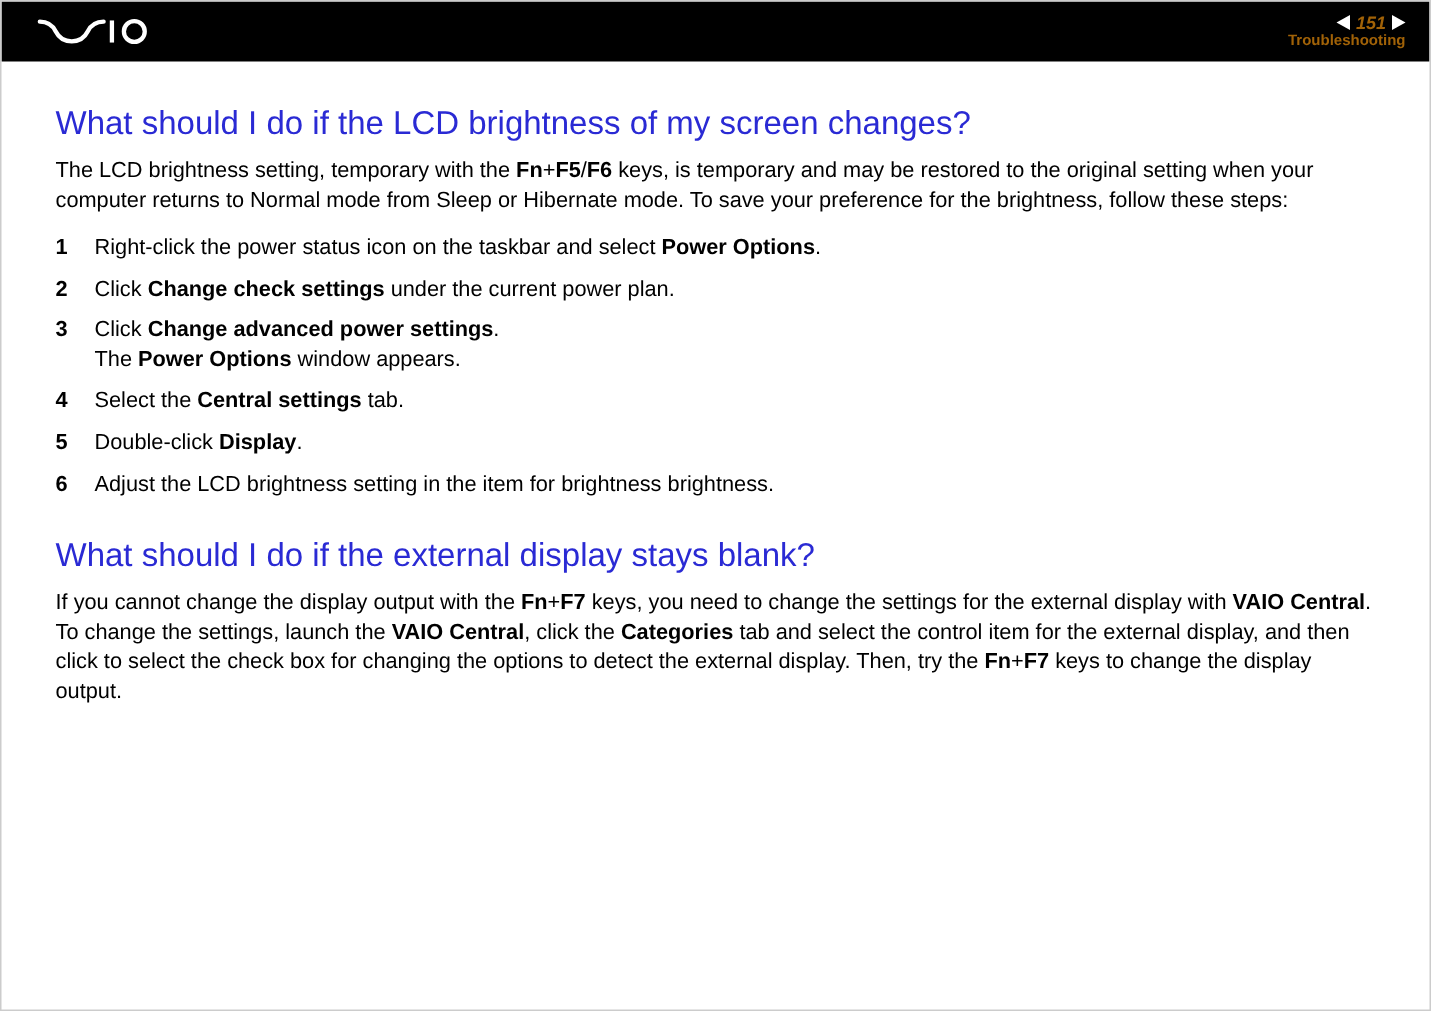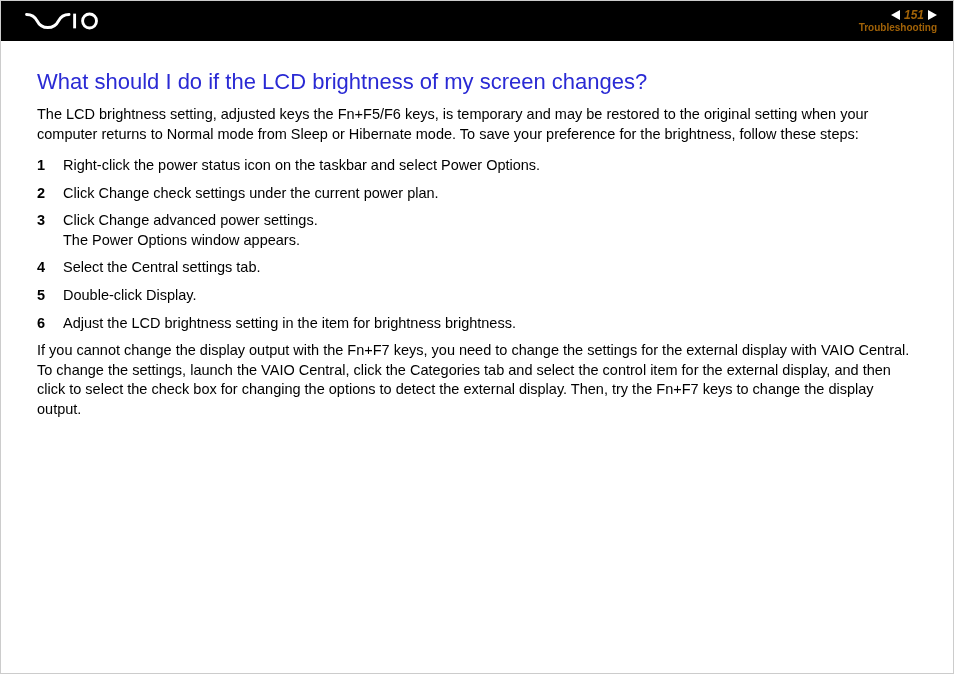--- a/index.html
+++ b/index.html
@@ -82,21 +82,21 @@
     font-size: 14.5px;
     line-height: 1.35;
     margin-bottom: 8px;
   }
   ol.steps > li .num {
     font-weight: bold;
     width: 26px;
     flex-shrink: 0;
   }
   ol.steps > li .txt { flex: 1; }
-  b { font-weight: normal; }
+  b { font-weight: bold; }
 </style>
 </head>
 <body>
 
 <div class="topbar">
   <div class="logo">
       <svg width="96" height="22" viewBox="0 0 96 22">
         <g fill="#fff" stroke="#fff">
           <path d="M1 3 Q10 3 14 11 Q18 19 27 19 Q36 19 40 11 Q44 3 53 3" fill="none" stroke-width="3.5" stroke-linecap="round"></path>
           <rect x="58" y="2" width="3.5" height="18" stroke="none"></rect>
@@ -112,21 +112,21 @@
     </div>
     <div class="section-label">Troubleshooting</div>
   </div>
 </div>
 
 <div class="content">
 
   <h2 class="question">What should I do if the LCD brightness of my screen changes?</h2>
 
   <p class="body">
-    <span>The LCD brightness setting, adjusted keys the </span><b>Fn</b><span>+</span><b>F5</b><span>/</span><b>F6</b><span> keys, is temporary and may be restored to the original setting when your computer returns to Normal mode from Sleep or Hibernate mode. To save your preference for the brightness, follow these steps:</span>
+    <span>The LCD brightness setting, temporary with the </span><b>Fn</b><span>+</span><b>F5</b><span>/</span><b>F6</b><span> keys, is temporary and may be restored to the original setting when your computer returns to Normal mode from Sleep or Hibernate mode. To save your preference for the brightness, follow these steps:</span>
   </p>
 
   <ol class="steps">
       <li>
         <span class="num">1</span>
         <span class="txt">Right-click the power status icon on the taskbar and select <b>Power Options</b>.</span>
       </li>
       <li>
         <span class="num">2</span>
         <span class="txt">Click <b>Change check settings</b> under the current power plan.</span>
@@ -142,18 +142,19 @@
       <li>
         <span class="num">5</span>
         <span class="txt">Double-click <b>Display</b>.</span>
       </li>
       <li>
         <span class="num">6</span>
         <span class="txt">Adjust the LCD brightness setting in the item for brightness brightness.</span>
       </li>
     </ol>
 
+  <h2 class="question">What should I do if the external display stays blank?</h2>
 
   <p class="body">
     <span>If you cannot change the display output with the </span><b>Fn</b><span>+</span><b>F7</b><span> keys, you need to change the settings for the external display with </span><b>VAIO Central</b><span>. To change the settings, launch the </span><b>VAIO Central</b><span>, click the </span><b>Categories</b><span> tab and select the control item for the external display, and then click to select the check box for changing the options to detect the external display. Then, try the </span><b>Fn</b><span>+</span><b>F7</b><span> keys to change the display output.</span>
   </p>
 
 </div>
 
 </body></html>

